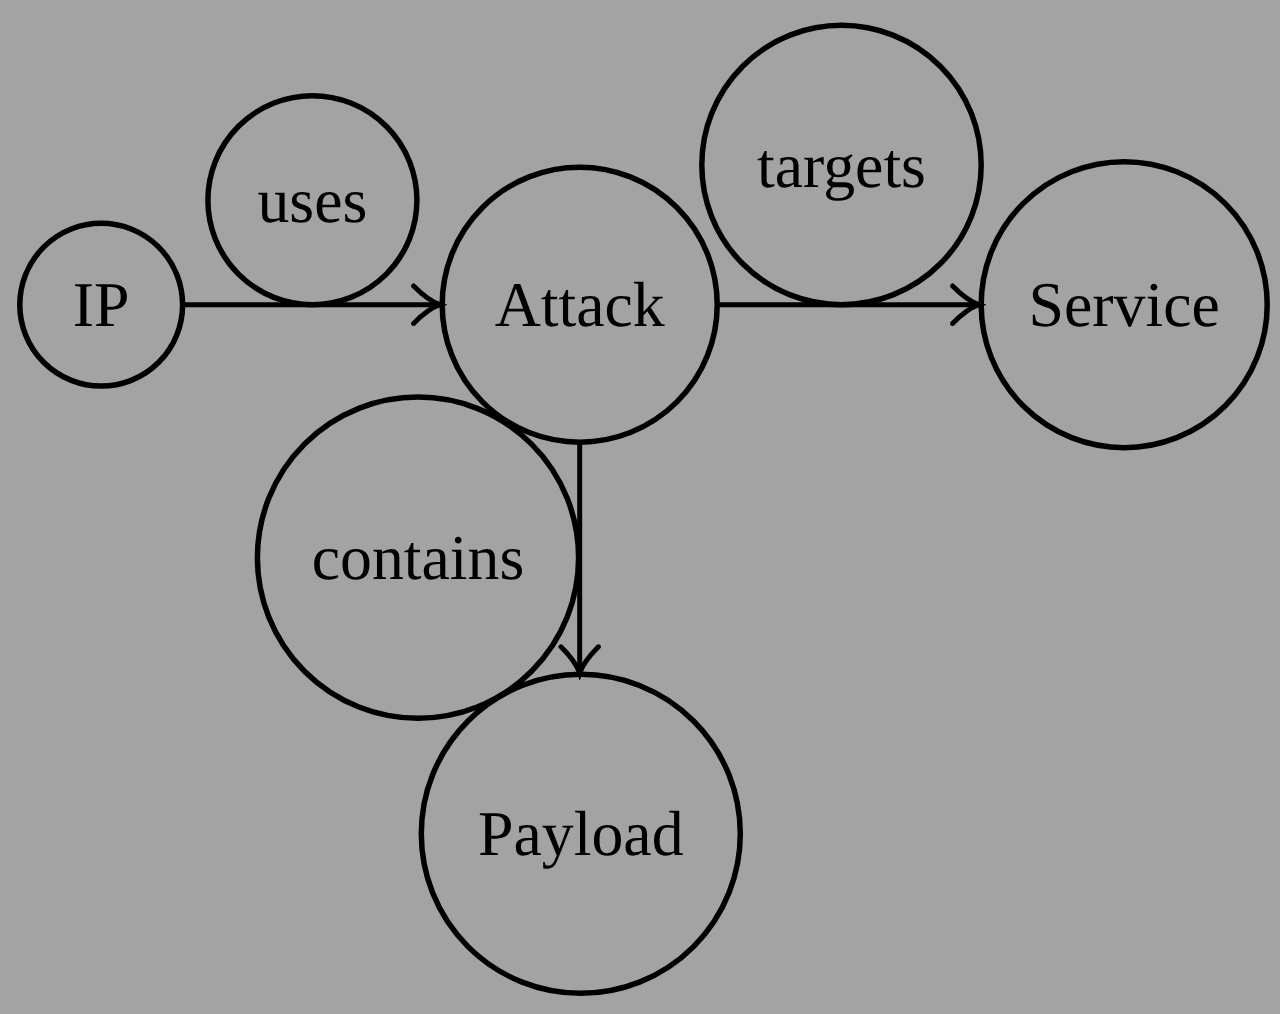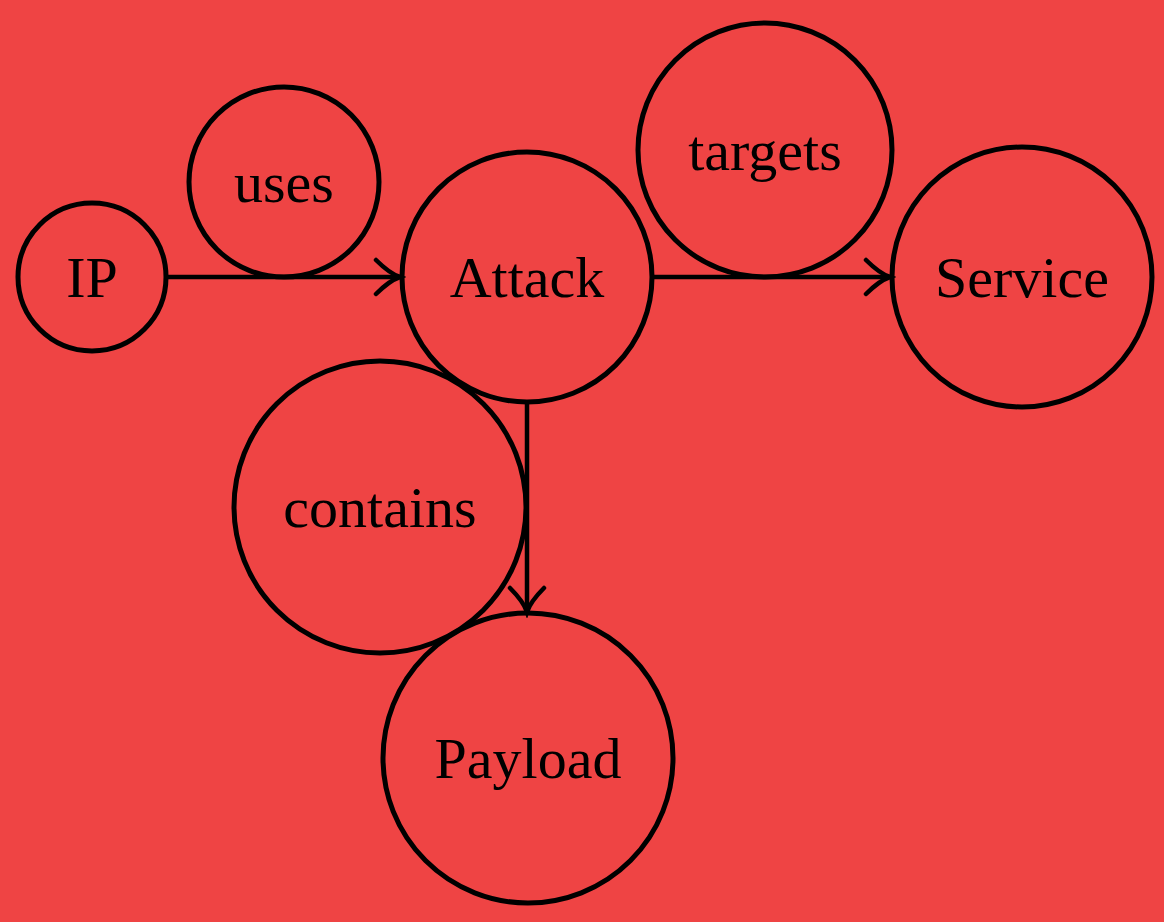--- a/index.html
+++ b/index.html
@@ -4,21 +4,21 @@
 <style>
   html, body {
     margin: 0;
     padding: 0;
     background: #ffffff;
   }
   .canvas {
     position: relative;
     width: 1164px;
     height: 922px;
-    background: #ef4444;
+    background: #a3a3a3;
     overflow: hidden;
   }
   svg {
     display: block;
   }
   .node-circle {
     fill: none;
     stroke: #000000;
     stroke-width: 5;
   }

